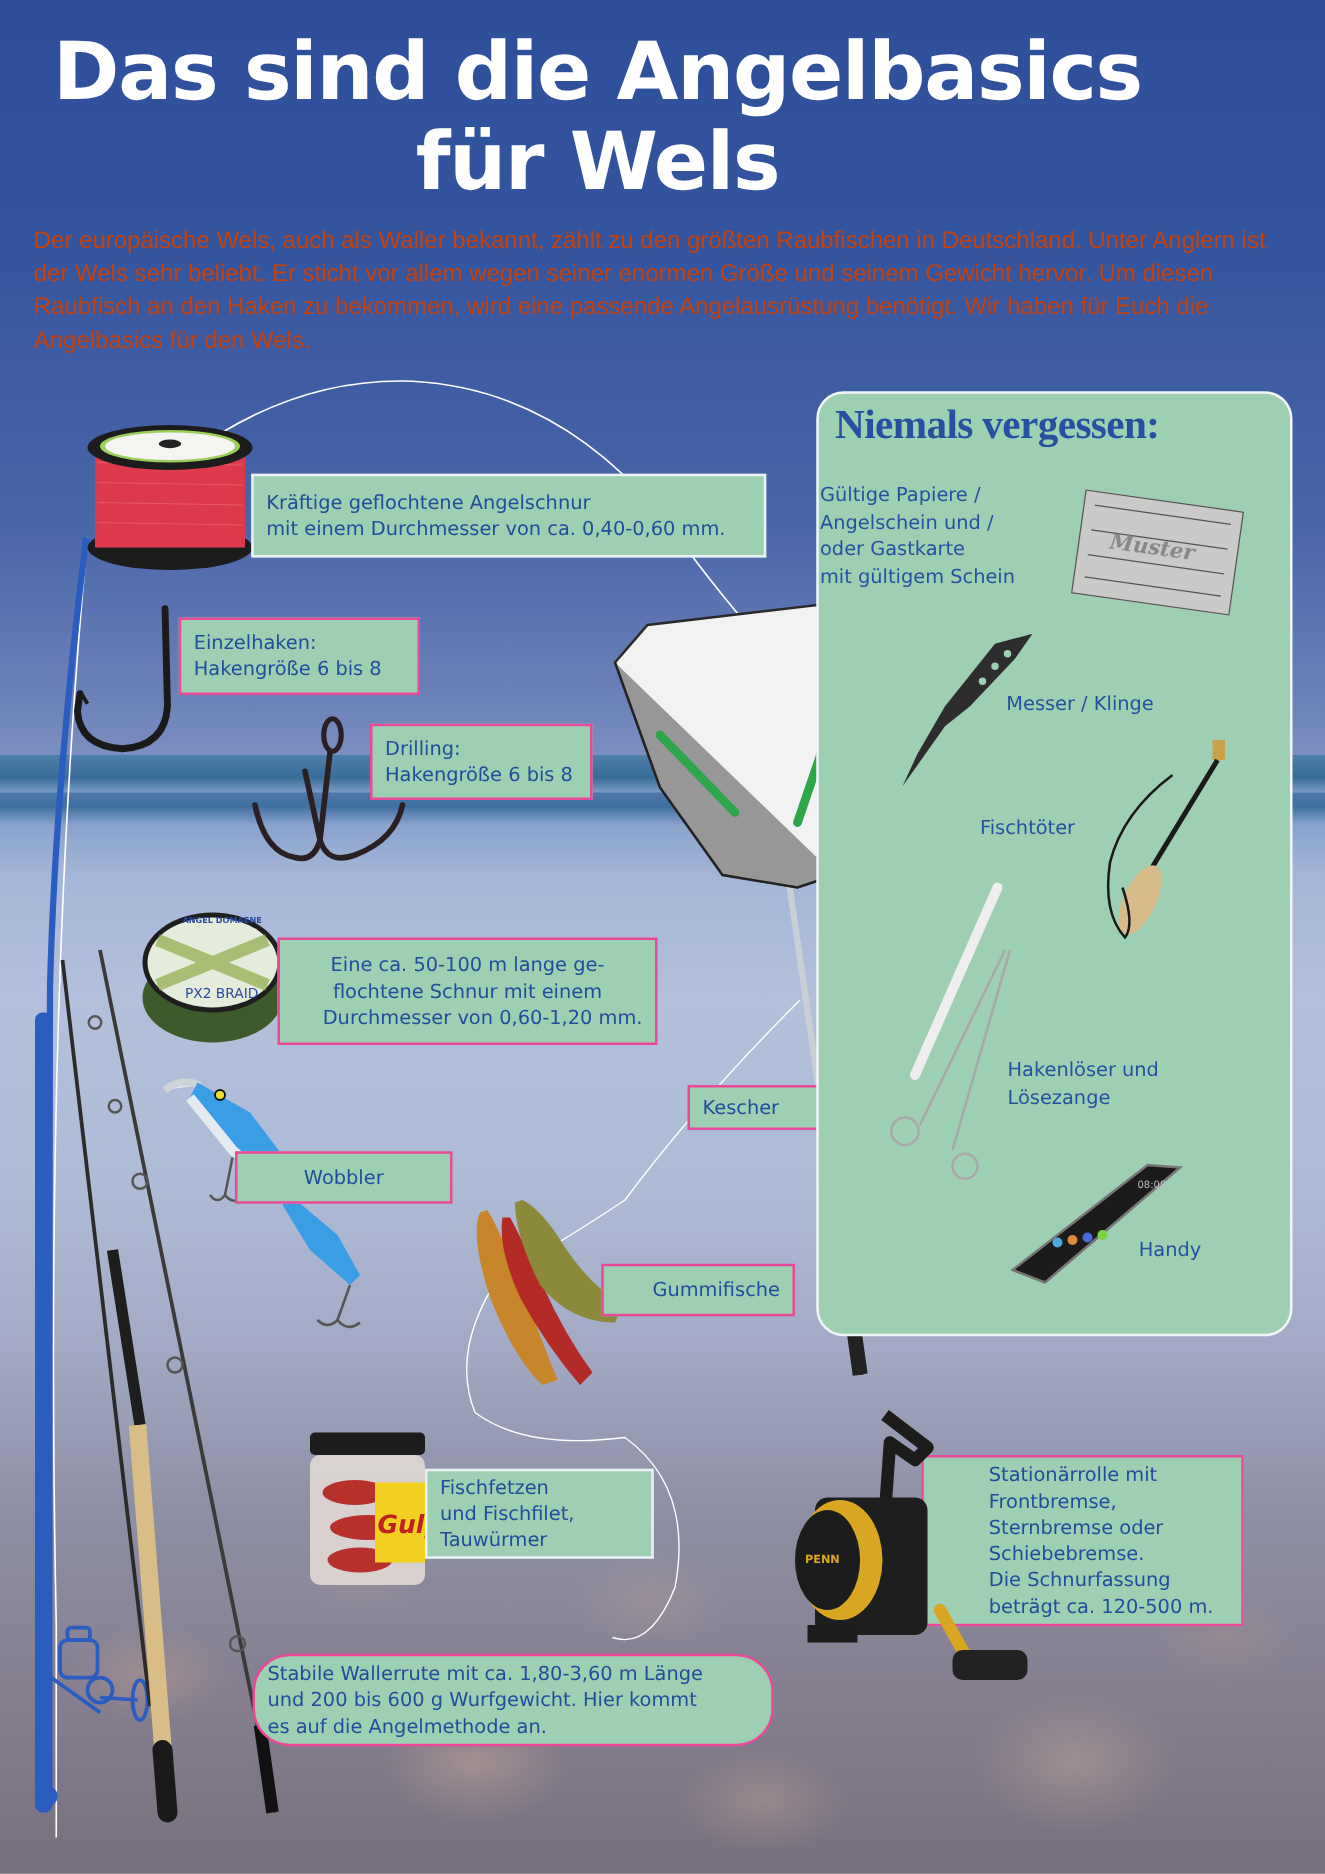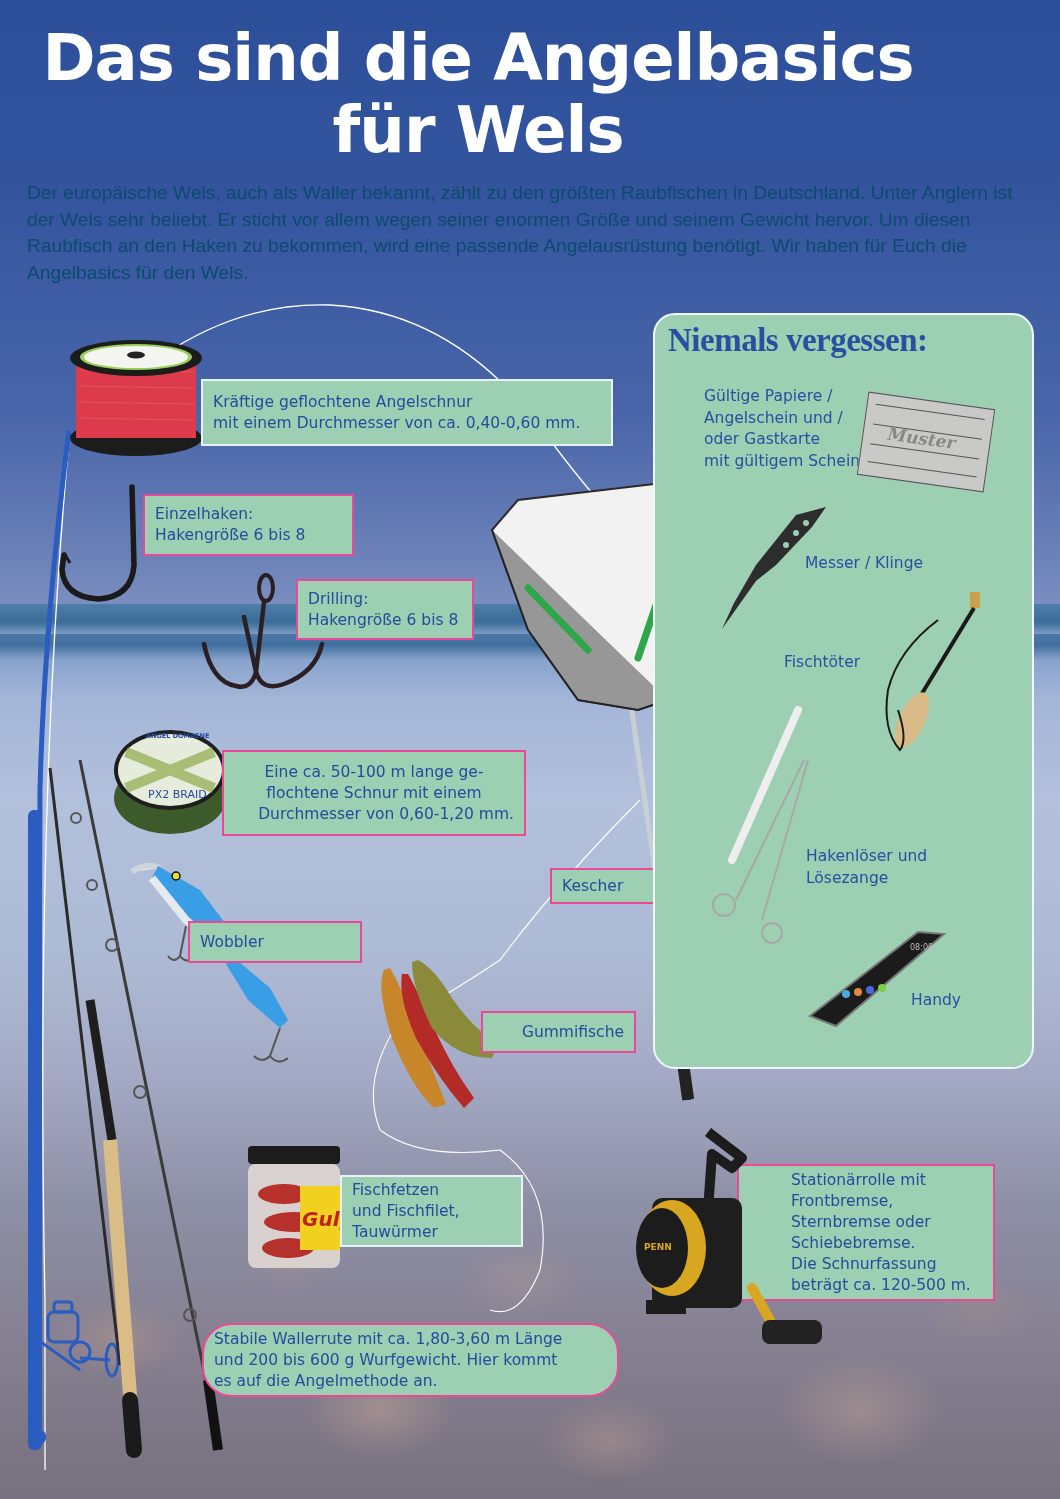--- a/index.html
+++ b/index.html
@@ -30,21 +30,21 @@
       radial-gradient(ellipse 70px 45px at 290px 180px, rgba(165,145,145,.45), transparent 70%);
   }
   h1 {
     position: absolute; left: 28px; top: 22px; width: 900px;
     font-family: "DejaVu Sans", sans-serif; font-weight: bold;
     font-size: 64px; line-height: 72px; color: #ffffff; letter-spacing: -1px; text-align: center;
   }
   .intro {
     position: absolute; left: 27px; top: 180px; width: 1015px;
     font-family: "Liberation Sans", sans-serif;
-    font-size: 19.2px; line-height: 26.5px; color: #0c4a6e;
+    font-size: 19.2px; line-height: 26.5px; color: #c2410c;
   }
   .label {
     position: absolute;
     background: #9dcfb3;
     border: 2px solid #ec4899;
     color: #244c9c;
     font-family: "DejaVu Sans", sans-serif;
     font-size: 15.5px; line-height: 21px;
     font-weight: 500;
     padding: 0 10px;
@@ -124,21 +124,21 @@
 
 <div class="label white-border" style="left:201px;top:379px;width:412px;height:67px;">
   <span>Kräftige geflochtene Angelschnur</span>
   <span>mit einem Durchmesser von ca. 0,40-0,60 mm.</span>
 </div>
 
 <svg class="abs" style="left:50px;top:485px;width:95px;height:120px;">
   <path d="M82 2 L 84 80 Q 82 112 48 114 Q 14 112 12 84 L 14 70" fill="none" stroke="#1a1a1a" stroke-width="5.5" stroke-linecap="round"></path>
   <path d="M14 68 L 20 78" stroke="#1a1a1a" stroke-width="3"></path>
 </svg>
-<div class="label" style="left:143px;top:494px;width:211px;height:62px;">
+<div class="label" style="left:143px;top:494px;width:193px;height:62px;">
   <span>Einzelhaken:</span>
   <span>Hakengröße 6 bis 8</span>
 </div>
 
 <svg class="abs" style="left:196px;top:572px;width:135px;height:120px;">
   <ellipse cx="70" cy="16" rx="7" ry="13" fill="none" stroke="#2a1f22" stroke-width="4"></ellipse>
   <path d="M68 30 L 60 100 Q 55 118 40 114 Q 16 110 8 72 M60 100 Q 66 120 88 112 Q 120 100 126 72 M 60 100 L 48 45" fill="none" stroke="#2a1f22" stroke-width="4.5" stroke-linecap="round"></path>
 </svg>
 <div class="label" style="left:296px;top:579px;width:178px;height:61px;">
   <span>Drilling:</span>
@@ -154,21 +154,21 @@
   <line x1="40" y1="118" x2="100" y2="180" stroke="#2ea64a" stroke-width="7" stroke-linecap="round"></line>
   <line x1="180" y1="100" x2="150" y2="188" stroke="#2ea64a" stroke-width="7" stroke-linecap="round"></line>
 </svg>
 <div class="label" style="left:550px;top:868px;width:110px;height:36px;">
   <span>Kescher</span>
 </div>
 
 <div class="panel"></div>
 <div class="panel-title">Niemals vergessen:</div>
 
-<div class="ptext" style="left:704px;top:386px;">
+<div class="ptext" style="left:656px;top:386px;">
   <span>Gültige Papiere /</span>
   <span>Angelschein und /</span>
   <span>oder Gastkarte</span>
   <span>mit gültigem Schein</span>
 </div>
 <div class="abs" style="position:absolute;left:862px;top:400px;width:128px;height:84px;background:#c9c9c7;border:1px solid #555;transform:rotate(8deg);">
   <div style="position:absolute;left:8px;top:10px;right:8px;height:1px;background:#555;"></div>
   <div style="position:absolute;left:8px;top:30px;right:8px;height:1px;background:#555;"></div>
   <div style="position:absolute;left:8px;top:50px;right:8px;height:1px;background:#555;"></div>
   <div style="position:absolute;left:8px;top:68px;right:8px;height:1px;background:#555;"></div>
@@ -243,21 +243,21 @@
 
 <svg class="abs" style="left:130px;top:860px;width:170px;height:210px;">
   <path d="M2 12 Q 14 2 30 8" fill="#e8ecf2" stroke="#cfd4da" stroke-width="6"></path>
   <path d="M28 6 L 70 30 L 108 80 L 96 94 L 56 60 L 22 18 Z" fill="#3a9ee6"></path>
   <path d="M22 18 L 56 60 L 96 94" fill="none" stroke="#e4eaf0" stroke-width="8"></path>
   <path d="M102 96 L 140 128 L 158 160 L 150 168 L 118 140 L 96 104 Z" fill="#3a9ee6"></path>
   <circle cx="46" cy="16" r="4" fill="#e8e030" stroke="#111" stroke-width="1.5"></circle>
   <path d="M56 66 L 50 96 Q 44 104 38 96 M 50 96 Q 56 104 64 98" fill="none" stroke="#555" stroke-width="2"></path>
   <path d="M150 168 L 140 196 Q 132 204 124 196 M 140 196 Q 148 206 158 198" fill="none" stroke="#555" stroke-width="2"></path>
 </svg>
-<div class="label" style="left:188px;top:921px;width:174px;height:42px;align-items:flex-start;">
+<div class="label" style="left:188px;top:921px;width:174px;height:42px;align-items:center;">
   <span>Wobbler</span>
 </div>
 
 <svg class="abs" style="left:372px;top:958px;width:140px;height:160px;">
   <path d="M12 12 Q 4 30 20 80 Q 40 130 62 150 L 74 146 Q 60 110 44 70 Q 30 30 18 10 Z" fill="#c8862a"></path>
   <path d="M30 16 Q 26 40 44 80 Q 66 120 92 150 L 102 140 Q 80 110 62 70 Q 44 30 36 16 Z" fill="#b32a26"></path>
   <path d="M40 4 Q 40 30 60 70 Q 84 100 120 100 L 126 86 Q 100 70 80 40 Q 62 10 46 2 Z" fill="#8a8a3a"></path>
 </svg>
 <div class="label" style="left:481px;top:1011px;width:155px;height:42px;align-items:flex-end;">
   <span>Gummifische</span>

